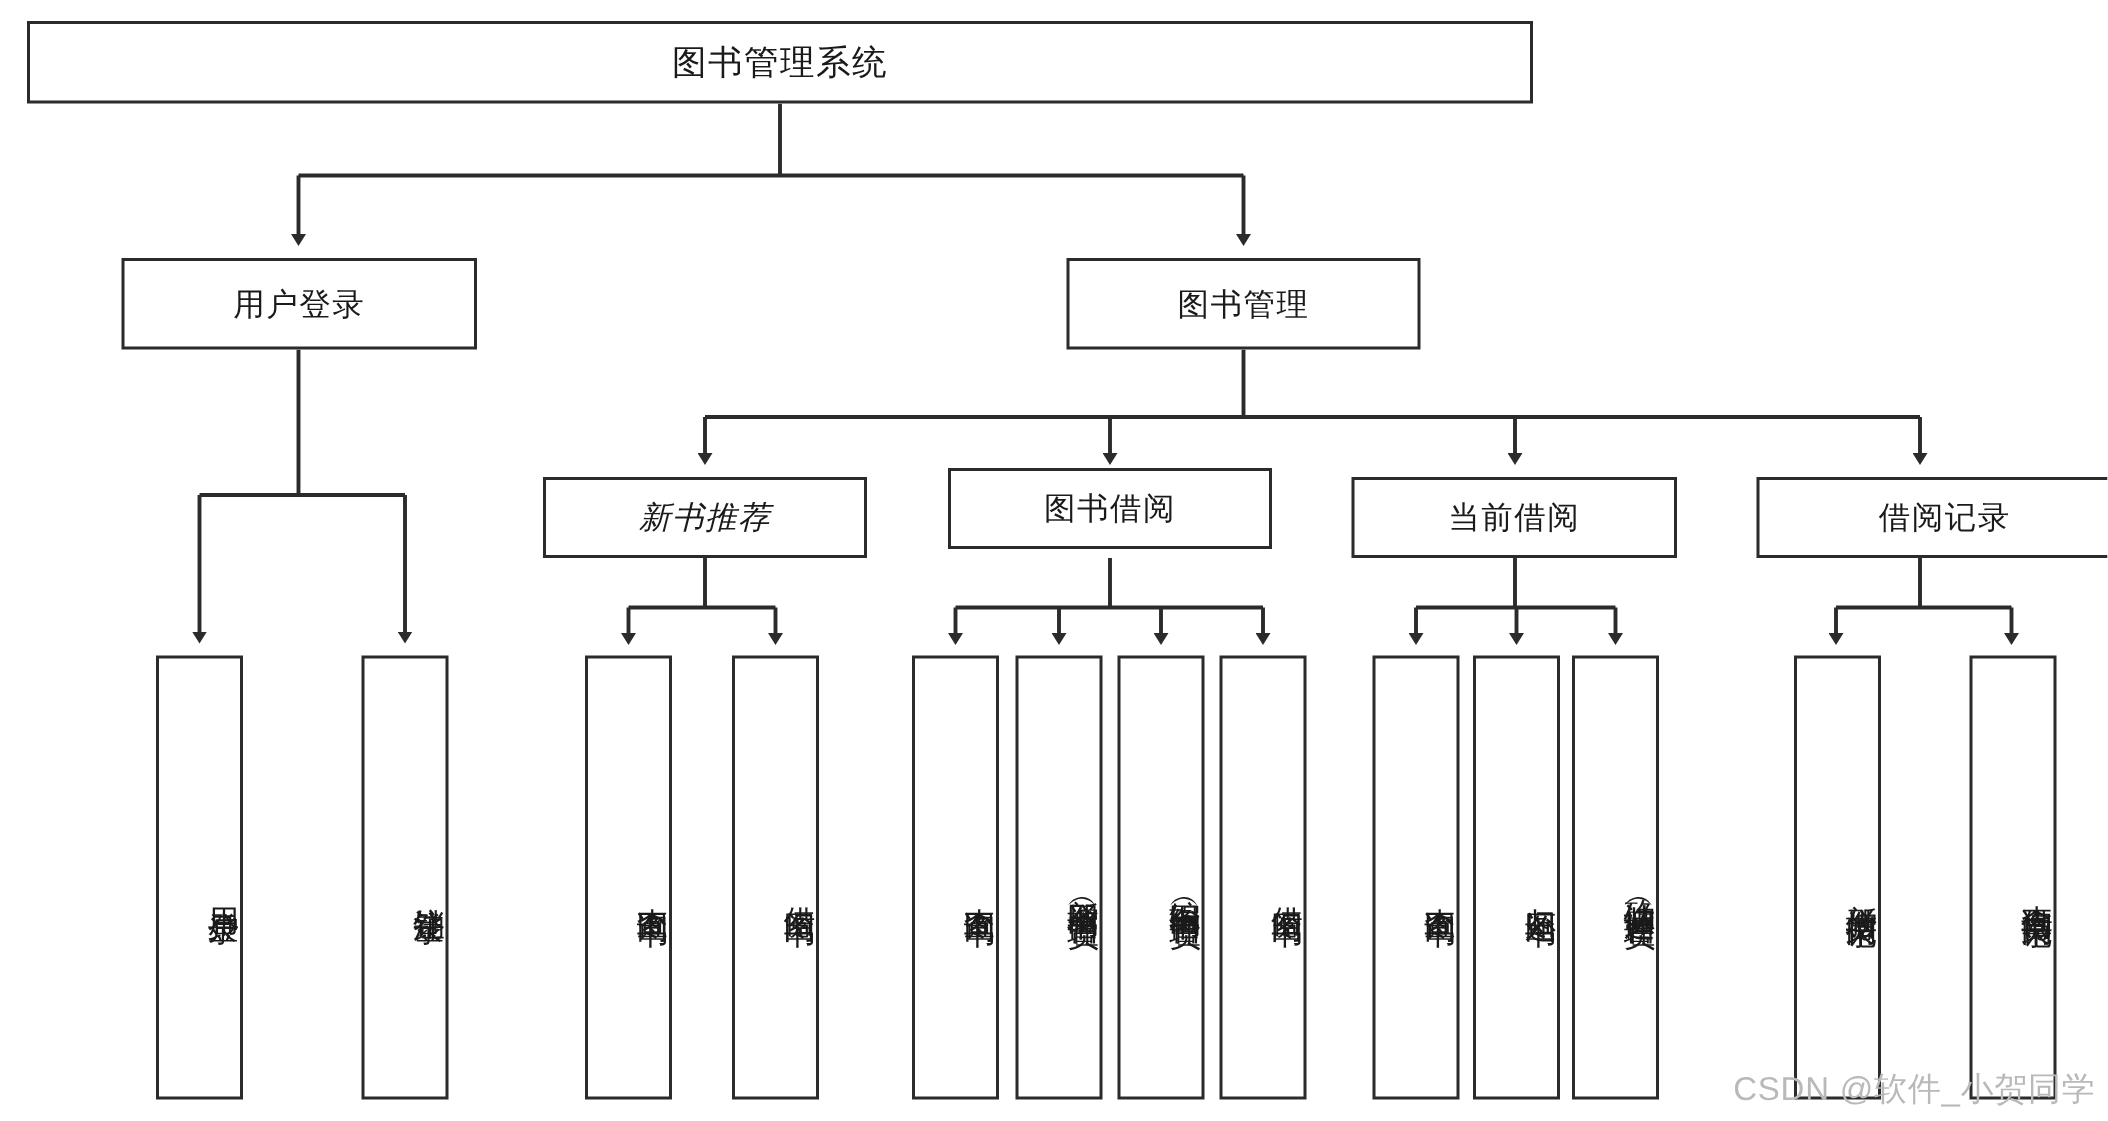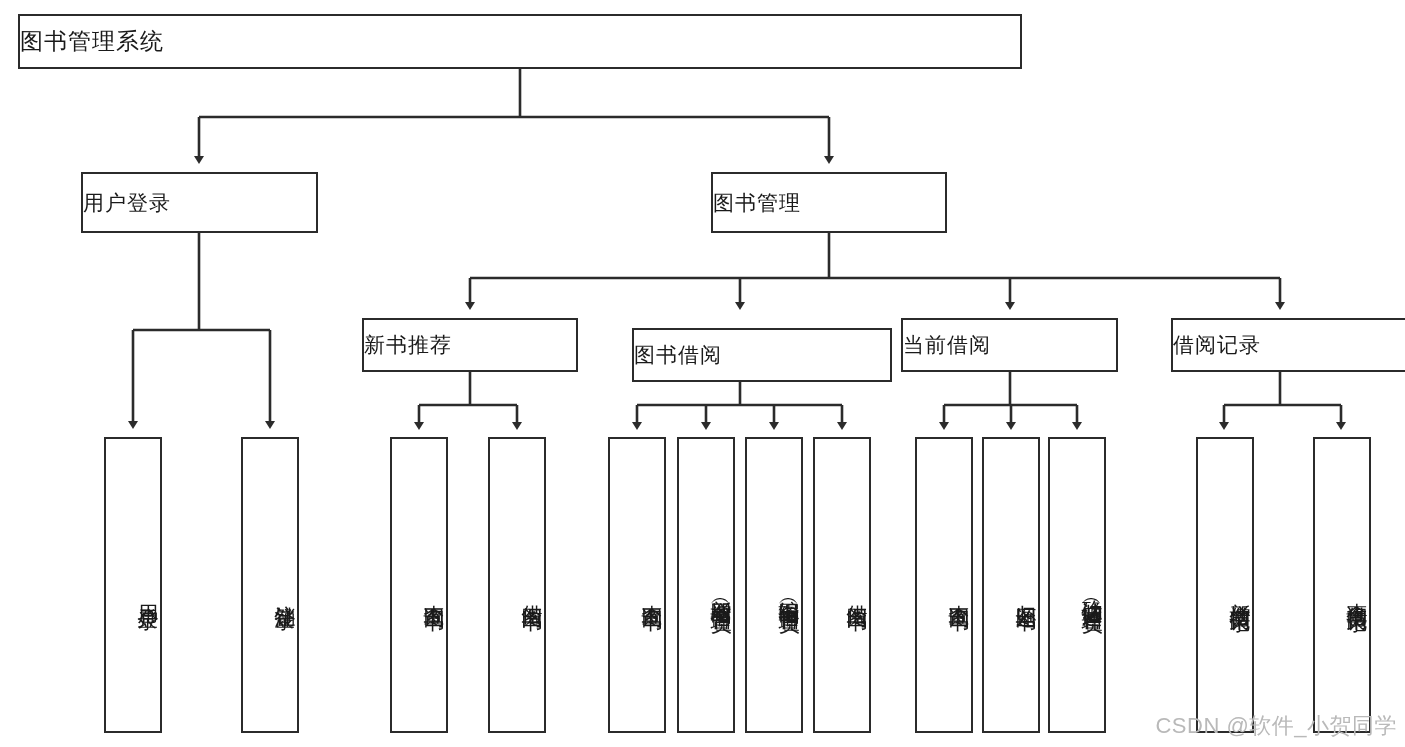--- a/index.html
+++ b/index.html
@@ -17,20 +17,21 @@
     background: #ffffff;
     overflow: hidden;
   }
   .node {
     position: absolute;
     box-sizing: border-box;
     border: 2px solid #2b2b2b;
     background: #ffffff;
     display: flex;
     align-items: center;
+    justify-content: center;
     color: #1a1a1a;
     text-align: center;
   }
   .node.horiz {
     font-size: 21px;
     letter-spacing: 1px;
   }
   .node.vert {
     writing-mode: vertical-rl;
     text-orientation: upright;
@@ -122,24 +123,24 @@
     <span>图书管理系统</span>
   </div>
 
   <div class="node horiz" style="left:81px; top:172px; width:237px; height:61px;">
     <span>用户登录</span>
   </div>
   <div class="node horiz" style="left:711px; top:172px; width:236px; height:61px;">
     <span>图书管理</span>
   </div>
 
-  <div class="node horiz" style="left:362px; top:318px; width:216px; height:54px;">
+  <div class="node horiz" style="left:362px; top:318px; width:216px; height:54px;font-style:italic;">
     <span>新书推荐</span>
   </div>
-  <div class="node horiz" style="left:632px; top:328px; width:260px; height:54px;">
+  <div class="node horiz" style="left:632px; top:312px; width:216px; height:54px;">
     <span>图书借阅</span>
   </div>
   <div class="node horiz" style="left:901px; top:318px; width:217px; height:54px;">
     <span>当前借阅</span>
   </div>
   <div class="node horiz" style="left:1171px; top:318px; width:251px; height:54px;">
     <span>借阅记录</span>
   </div>
 
   <div class="node vert" style="left:104px; top:437px; width:58px; height:296px;">

